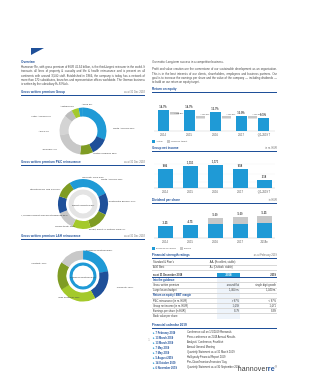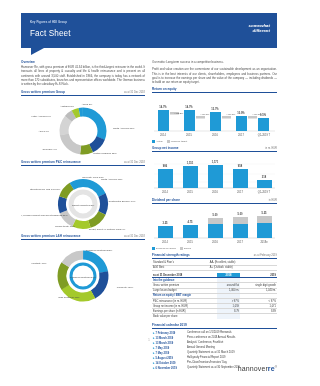--- a/index.html
+++ b/index.html
@@ -83,28 +83,20 @@
   
   .footer { position:absolute; right:21px; bottom:14px; font-size:7px; color:#3c3c3c; letter-spacing:.1px; }
   .footer sup { font-size:3px; vertical-align:super; }
   .pagenum { position:absolute; left:50%; bottom:44px; transform:translateX(-50%); font-size:2.6px; color:#9a9a9a; }
 </style>
 </head>
 <body>
 
 <div class="page">
 
-  <div class="header">
-    <div class="hdr-kicker">Key Figures of HDI Group</div>
-    <div class="hdr-title">Fact Sheet</div>
-    <div class="hdr-tag">
-      <div>somewhat</div>
-      <div>different</div>
-    </div>
-  </div>
   <div class="hdr-tail"></div>
 
   <div class="colL">
 
     <div class="intro-h">Overview</div>
     <div class="intro-p">Hannover Re, with gross premium of EUR 41.34 billion, is the third-largest reinsurer in the world. It transacts all lines of property &amp; casualty and life &amp; health reinsurance and is present on all continents with around 3,500 staff. Established in 1966, the company is today has a network of more than 170 subsidiaries, branches and representative offices worldwide. The German business is written by the subsidiary E+S Rück.</div>
 
     <div class="sec">
       <span>Gross written premium Group</span>
       <span class="sub">as at 31 Dec 2018</span>

